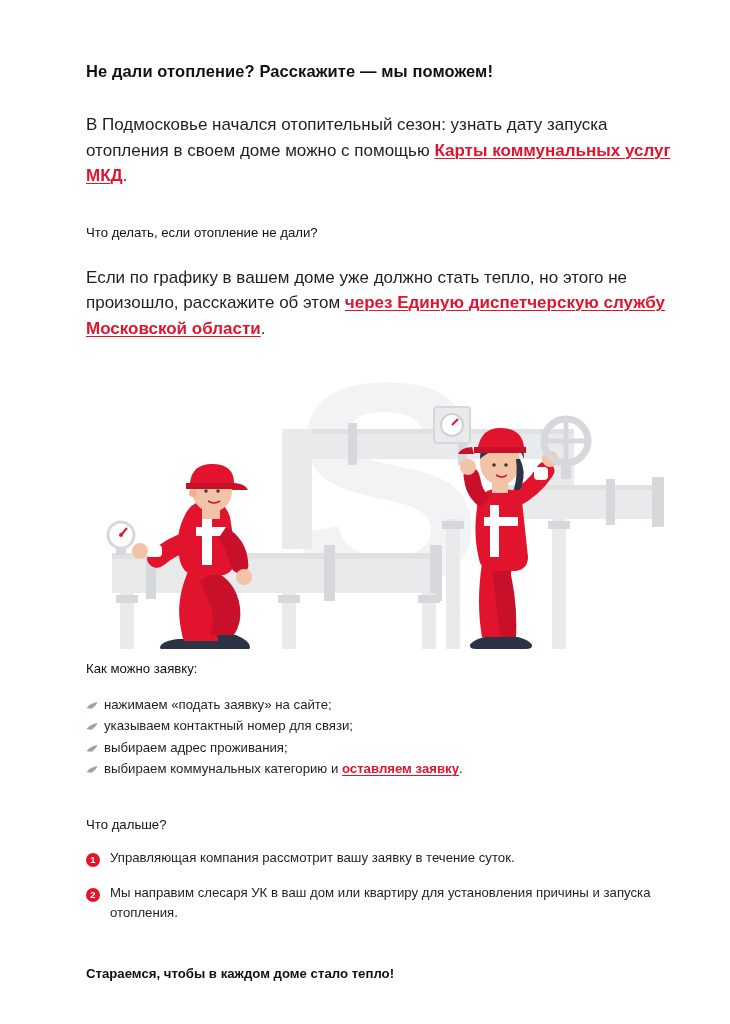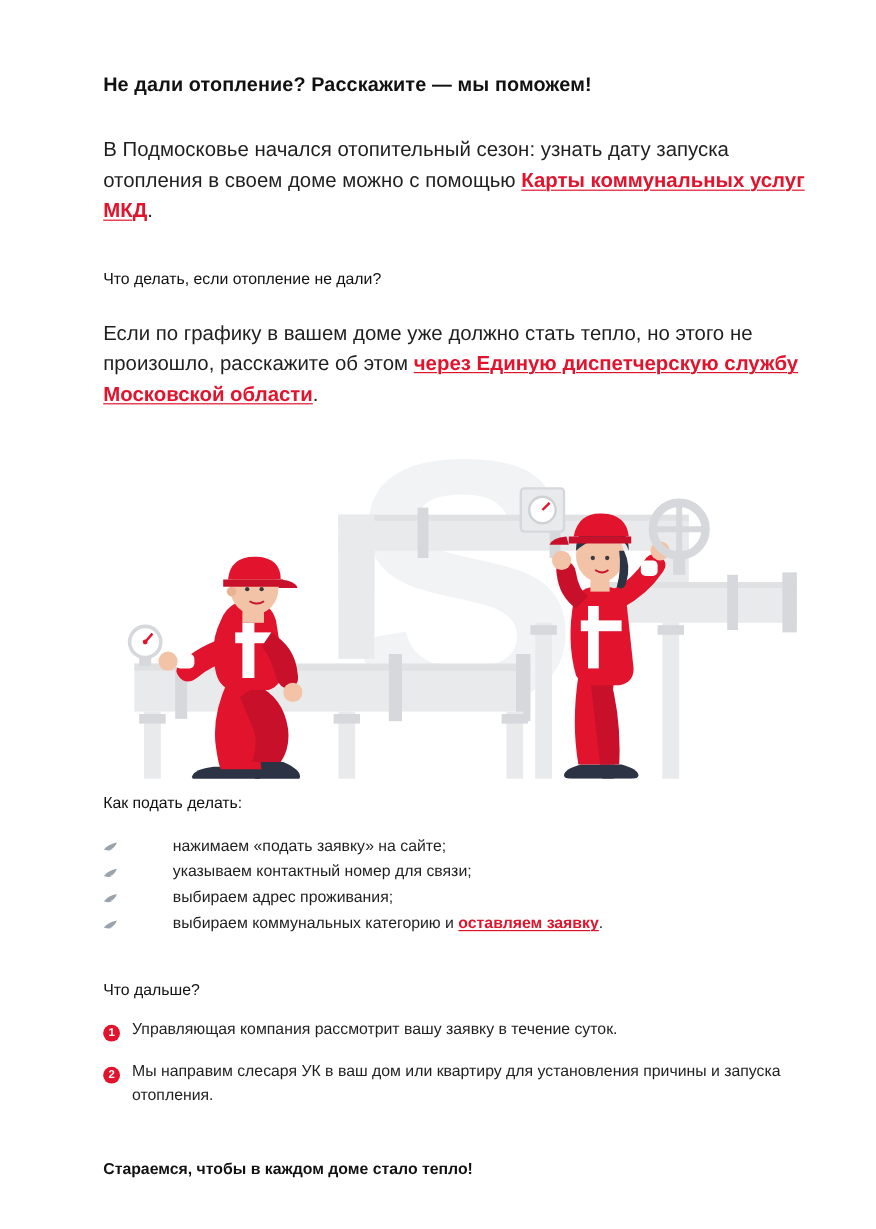--- a/index.html
+++ b/index.html
@@ -70,23 +70,22 @@
   ul.bullets {
     list-style: none;
     margin: 16px 0 0 0;
     padding: 0;
   }
   ul.bullets li {
     font-size: 13.2px;
     line-height: 1.55;
     color: #1f1f1f;
     display: flex;
-    align-items: flex-end;
+    align-items: center;
     margin-bottom: 1px;
-    gap: 40px;
   }
   .bullet-icon {
     width: 18px;
     flex: 0 0 18px;
     color: #9aa3ab;
     font-size: 13px;
     line-height: 1.55;
   }
   .bullet-icon svg { vertical-align: -2px; }
 
@@ -262,21 +261,21 @@
 
         <circle cx="480" cy="74" r="22" fill="none" stroke="#d6d8db" stroke-width="7"></circle>
         <line x1="458" y1="74" x2="502" y2="74" stroke="#d6d8db" stroke-width="5"></line>
         <line x1="480" y1="52" x2="480" y2="96" stroke="#d6d8db" stroke-width="5"></line>
         <rect x="475" y="92" width="10" height="20" fill="#d6d8db"></rect>
 
         <circle cx="44" cy="186" r="0" fill="none"></circle>
       </svg>
     </div>
 
-    <h2 class="sub">Как подать делать:</h2>
+    <h2 class="sub">Как можно заявку:</h2>
 
     <ul class="bullets">
       <li>
         <span class="bullet-icon">
           <svg width="13" height="10" viewBox="0 0 13 10">
               <path d="M0.5 7 q4 -5 11 -6 q-2 5 -6 6 q2 0 3 -1 q-2 3 -8 1 z" fill="#9aa3ab"></path>
             </svg>
         </span>
         <span>нажимаем «подать заявку» на сайте;</span>
       </li>

